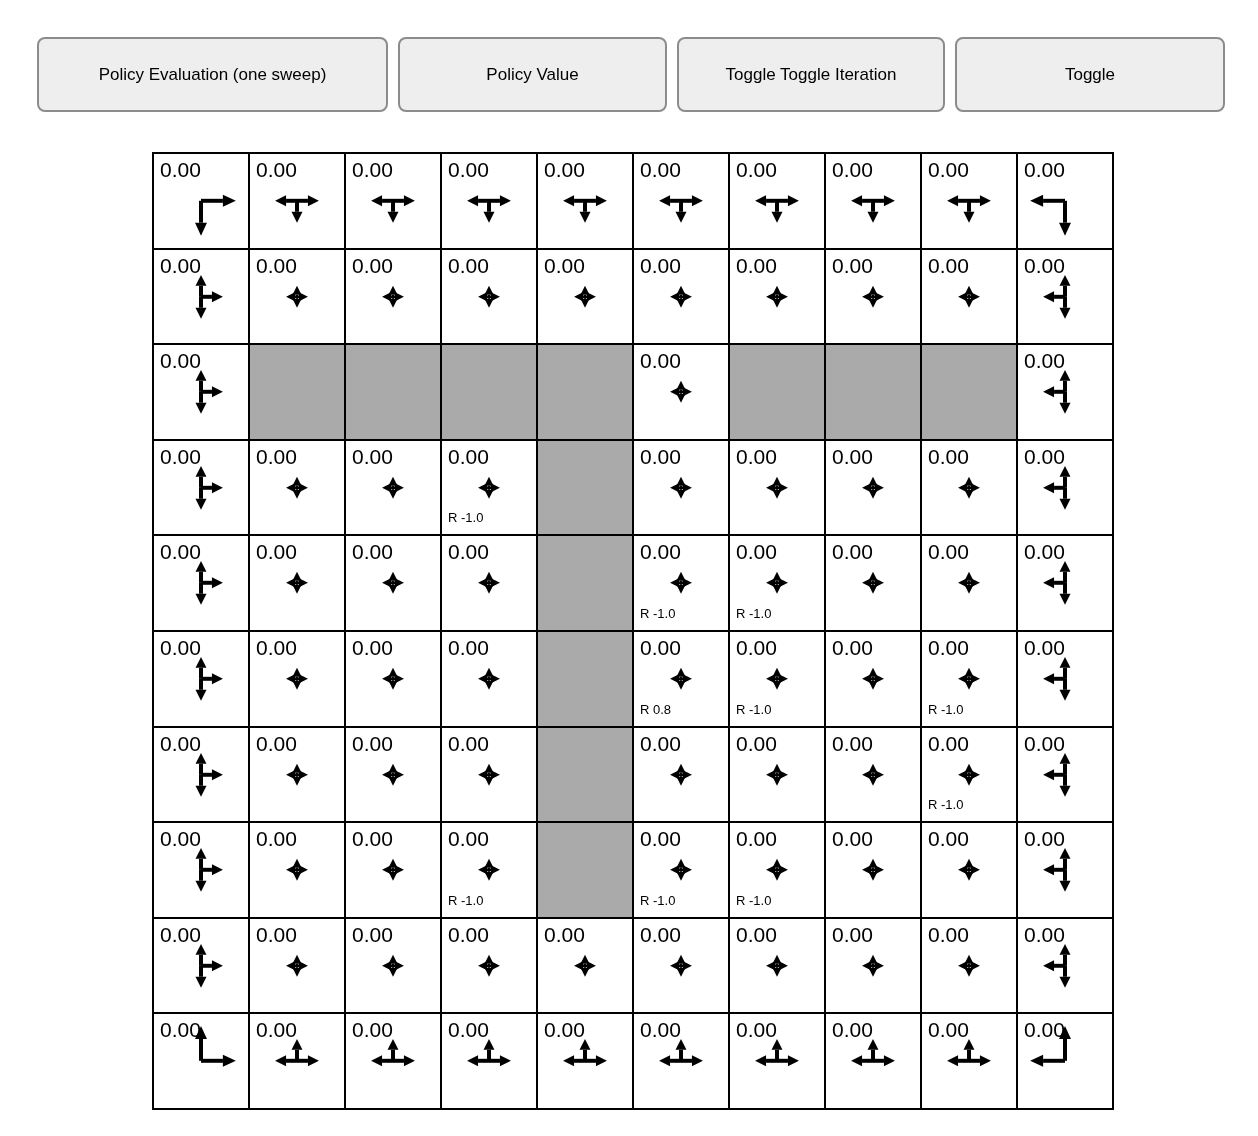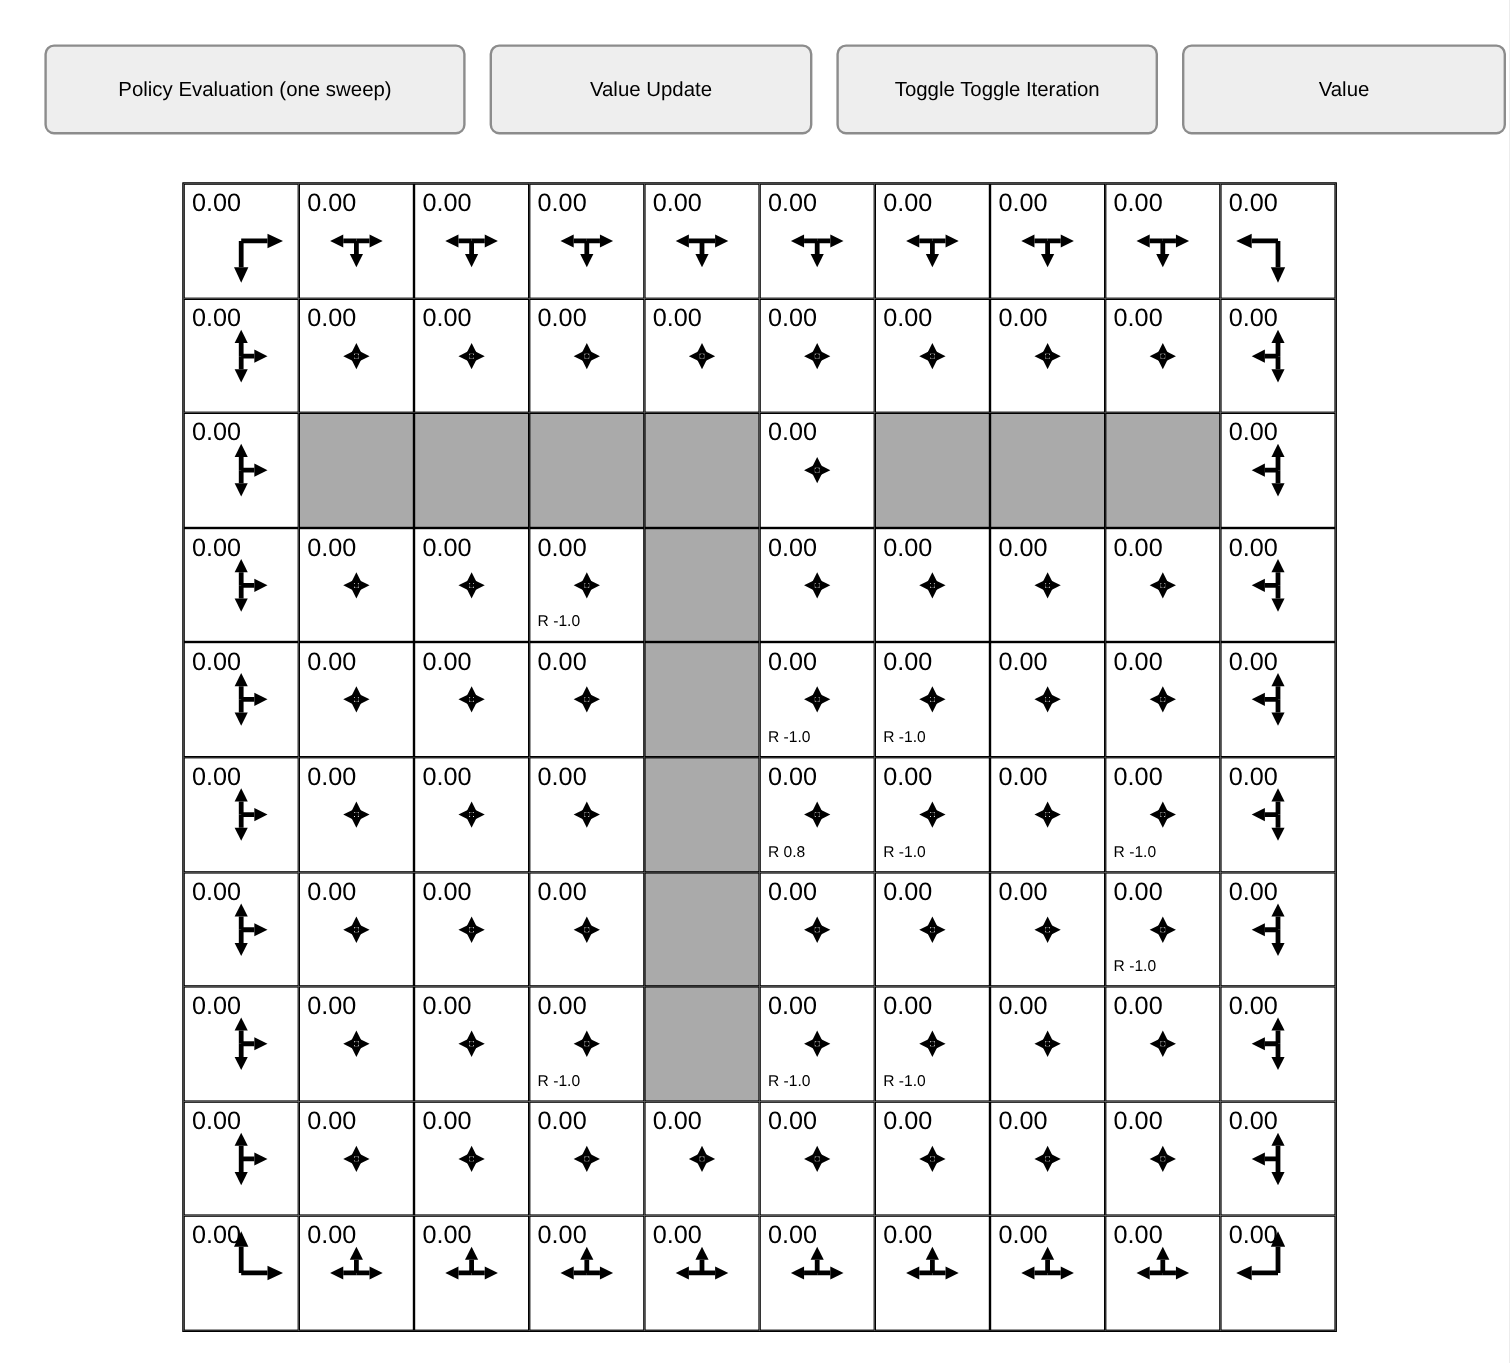--- a/index.html
+++ b/index.html
@@ -13,21 +13,21 @@
     width: 1258px;
     height: 1136px;
     background: #ffffff;
     overflow: hidden;
   }
   .toolbar {
     position: absolute;
     left: 37px;
     top: 37px;
     display: flex;
-    gap: 20px;
+    gap: 10px;
   }
   .btn {
     height: 75px;
     background: #eeeeee;
     border: 2px solid #8c8c8c;
     border-radius: 8px;
     font-family: "Liberation Sans", sans-serif;
     font-size: 17px;
     color: #000000;
     display: flex;
@@ -82,23 +82,23 @@
     color: #000000;
     z-index: 2;
   }
 </style>
 </head>
 <body>
 
 <div id="stage">
   <div class="toolbar">
     <button class="btn">Policy Evaluation (one sweep)</button>
-    <button class="btn">Value Update</button>
+    <button class="btn">Policy Value</button>
     <button class="btn">Toggle Toggle Iteration</button>
-    <button class="btn">Value</button>
+    <button class="btn">Toggle</button>
   </div>
   <div class="grid">
       <div class="cell">
         <div class="val">0.00</div>
         <svg viewBox="0 0 94 94" preserveAspectRatio="xMidYMid meet" class="glyph">
           <line x1="47" y1="47" x2="69" y2="47" stroke="#000000" stroke-width="4"></line>
           <polygon points="82,47 69,53 69,41" fill="#000000"></polygon>
           <line x1="47" y1="47" x2="47" y2="69" stroke="#000000" stroke-width="4"></line>
           <polygon points="47,82 41,69 53,69" fill="#000000"></polygon>
         </svg>

